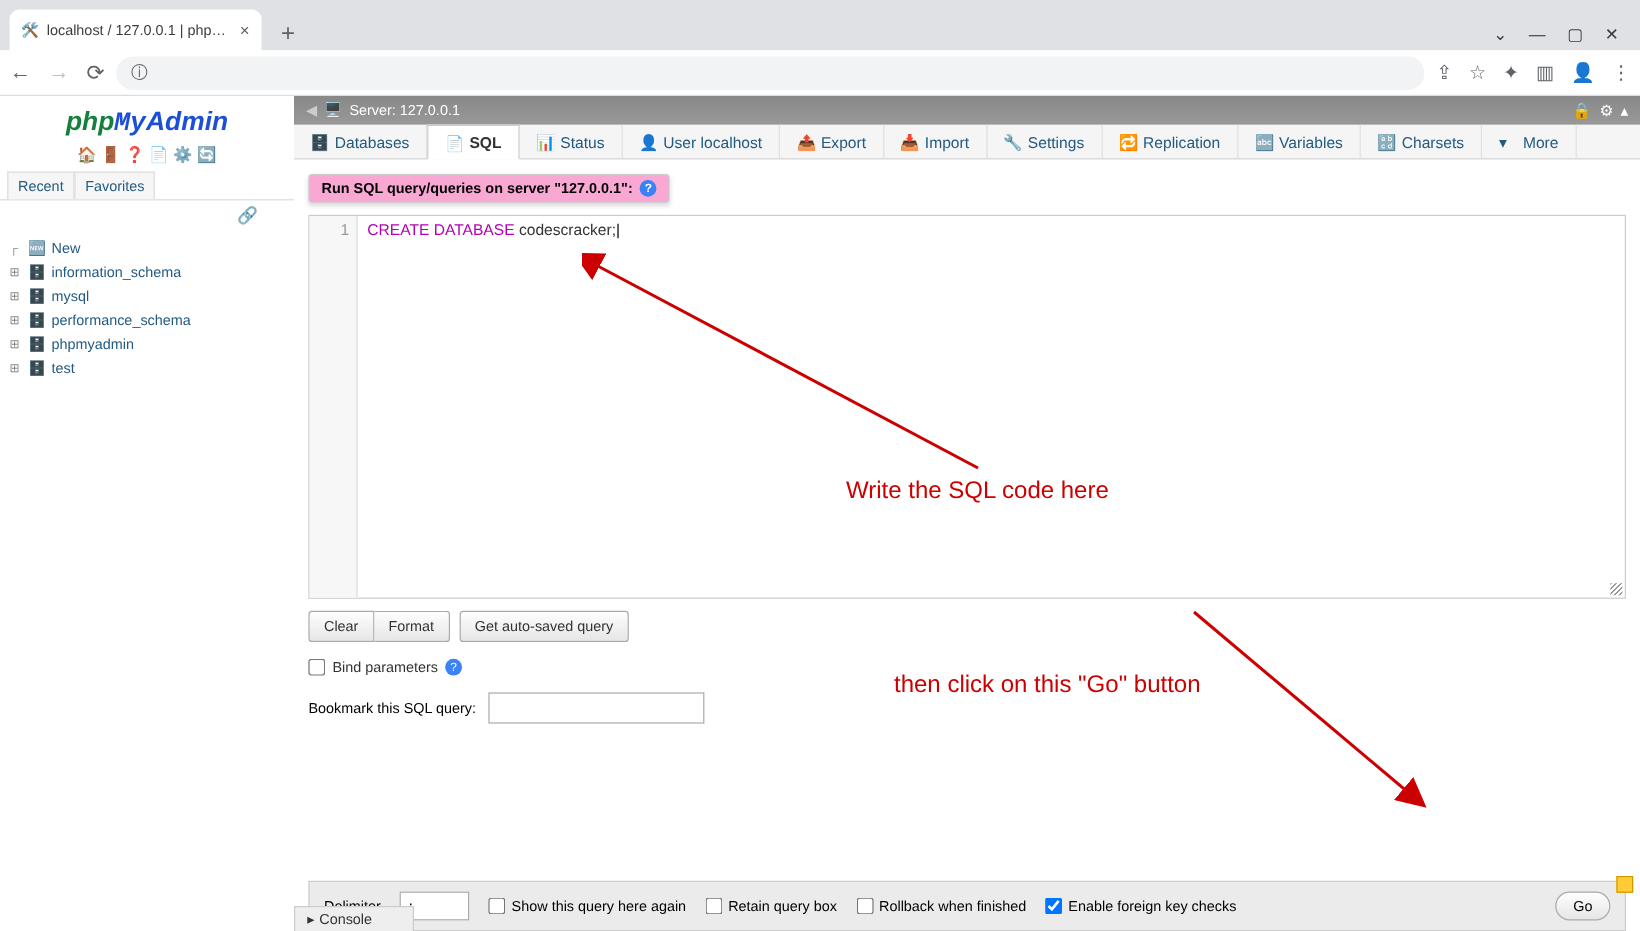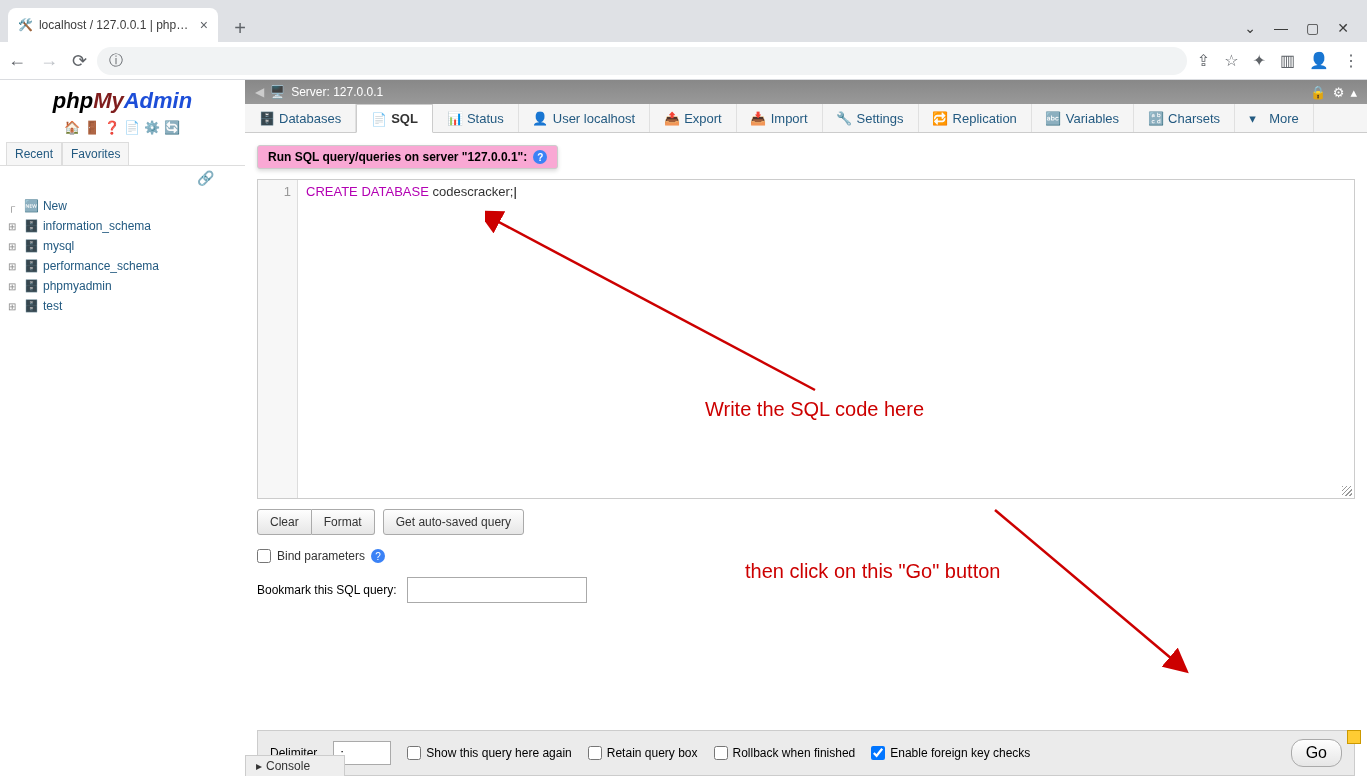--- a/index.html
+++ b/index.html
@@ -20,22 +20,22 @@
 .nav-arrows .disabled { color:#bdc1c6; }
 .url-bar { flex:1; height:28px; background:#f1f3f4; border-radius:14px; display:flex; align-items:center; padding:0 12px; gap:8px; font-size:14px; color:#3c3c3c; }
 .url-info { color:#5f6368; }
 .url-right-icons { display:flex; gap:14px; color:#5f6368; align-items:center; }
 .url-right-icons span { font-size:16px; cursor:pointer; }
 
 
 .app { display:flex; height:696px; }
 .sidebar { width:245px; background:#fff; display:flex; flex-direction:column; }
 .logo { text-align:center; padding:8px 0 4px; font-family:Georgia,serif; font-size:22px; font-weight:bold; font-style:italic; }
-.logo .p1 { color:#000000;margin-top:36px; }
-.logo .p2 { color:#7f1d1d; }
+.logo .p1 { color:#15803d;margin-top:36px; }
+.logo .p2 { color:#1d4ed8;font-family:Liberation Mono, monospace; }
 .logo .p3 { color:#1d4ed8; }
 .logo-icons { display:flex; justify-content:center; gap:4px; padding:2px 0 6px; }
 .logo-icons span { width:16px; height:16px; display:inline-block; font-size:13px; cursor:pointer; }
 .sidebar-tabs { display:flex; border-bottom:1px solid #ddd; padding:0 6px; font-size:12px; }
 .sidebar-tab { padding:4px 8px; background:#f6f6f6; border:1px solid #ddd; border-bottom:none; cursor:pointer; color:#235a81; }
 .link-icon { text-align:right; padding:4px 30px 6px; color:#888; font-size:14px; }
 .db-tree { padding:4px 8px; font-size:12px; color:#235a81; }
 .db-tree .node { display:flex; align-items:center; gap:4px; padding:3px 0; cursor:pointer; }
 .db-tree .node .expand { color:#888; font-size:10px; width:12px; }
 
@@ -69,21 +69,21 @@
 .btn-single { margin-left:8px; }
 
 .bind-row { display:flex; align-items:center; gap:6px; font-size:12px; color:#333; padding:4px 0; }
 input[type=checkbox] { width:14px; height:14px; }
 .bookmark-row { display:flex; align-items:center; gap:10px; font-size:12px; }
 .bookmark-row input[type=text] { border:1px solid #aaa; height:26px; width:180px; padding:0 6px; }
 
 .footer-bar { background:#ebebeb; border:1px solid #ccc; padding:8px 12px; display:flex; align-items:center; gap:16px; font-size:12px; margin-top:auto; }
 .footer-bar input[type=text] { border:1px solid #aaa; height:24px; width:58px; padding:0 6px; }
 .footer-bar label { display:flex; align-items:center; gap:5px; }
-.go-btn { background:linear-gradient(#fefefe,#e6e6e6); border:1px solid #aaa; border-radius:12px; padding:4px 14px; font-size:16px; cursor:pointer; margin-left:auto; }
+.go-btn { background:linear-gradient(#fefefe,#e6e6e6); border:1px solid #aaa; border-radius:12px; padding:4px 14px; font-size:12px; cursor:pointer; margin-left:auto; }
 
 .console-bar { background:#eee; border:1px solid #ccc; border-bottom:none; padding:3px 10px; font-size:12px; position:absolute; left:0; bottom:0; display:flex; align-items:center; gap:4px; color:#333; width:100px; }
 .yellow-sq { position:absolute; right:6px; bottom:32px; width:14px; height:14px; background:#ffcc33; border:1px solid #cc9900; }
 
 
 .annot { position:absolute; color:#c00; font-family:Verdana,sans-serif; font-size:20px; pointer-events:none; }
 .arrow-svg { position:absolute; pointer-events:none; }
 </style>
 </head>
 <body>

